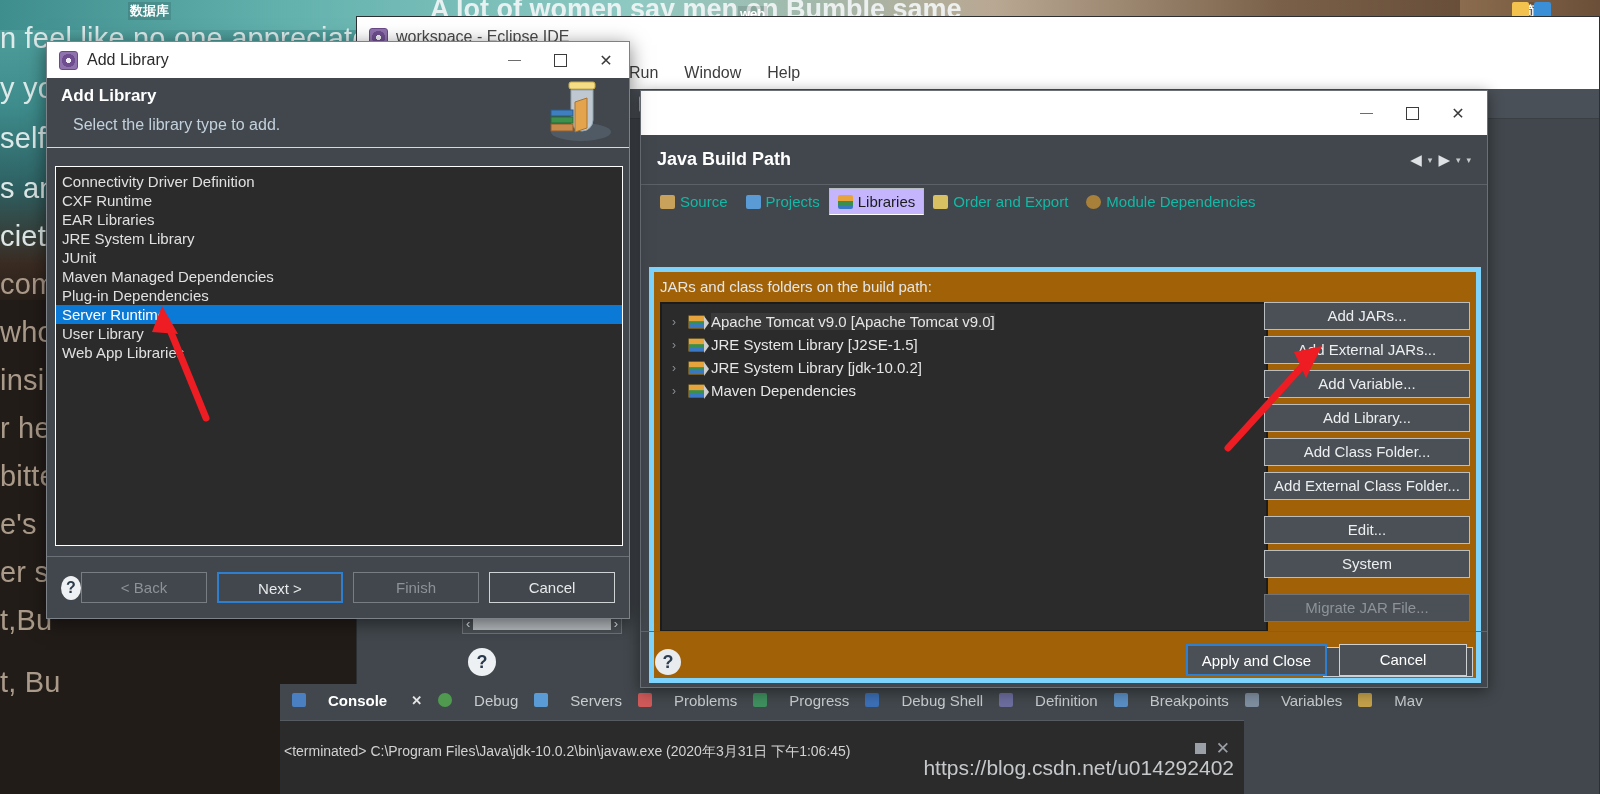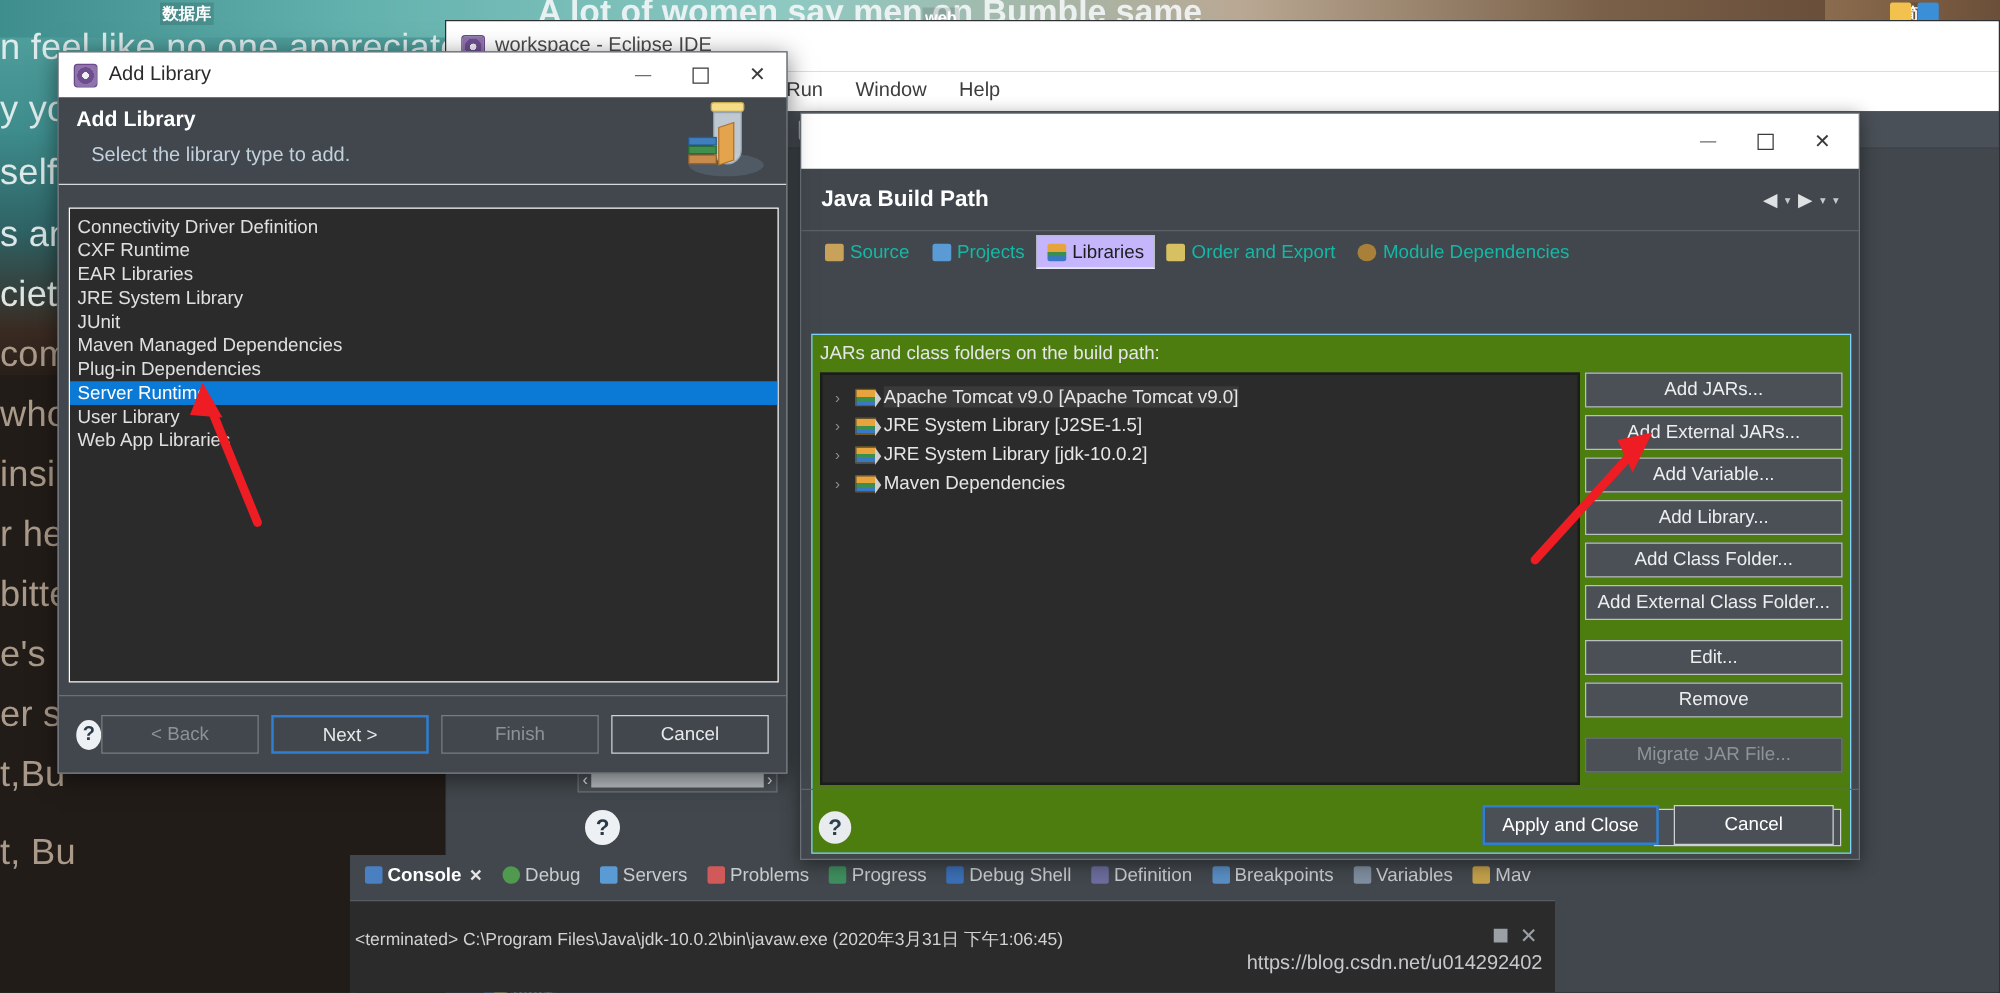--- a/index.html
+++ b/index.html
@@ -85,36 +85,36 @@
 
   
   .console-area {
     position: absolute; left: 280px; top: 684px; width: 964px; height: 110px;
     background: #41474c;
   }
   .view-tabs {
     height: 32px; display: flex; align-items: center; gap: 16px; padding-left: 12px;
     font-size: 15px; color: #c9ccce; background: #41474c;
   }
-  .view-tab { display: flex; align-items: center; gap: 4px; white-space: nowrap; }
+  .view-tab { display: flex; align-items: center; gap: 22px; white-space: nowrap; }
   .view-tab.active { color: #ffffff; font-weight: 700; }
   .vt-ico { width: 14px; height: 14px; border-radius: 2px; flex: none; }
   .close-x { font-size: 13px; color: #e6e6e6; margin-left: 2px; }
   .console-out {
     position: absolute; left: 0; top: 36px; width: 964px; height: 74px;
     background: #2b2b2b; border-top: 1px solid #555b60;
     color: #d2d2d2; font-size: 14px; padding: 22px 0 0 4px; white-space: nowrap;
   }
   .console-left-gutter {
     position: absolute; left: 0; top: 36px; width: 6px; height: 74px; background: #41474c;
   }
 
   
   .watermark {
-    position: absolute; right: 10px; bottom: 14px; color: #cfd2d4; font-size: 16px;
+    position: absolute; right: 10px; bottom: 14px; color: #cfd2d4; font-size: 21px;
     opacity: .95; white-space: nowrap;
   }
   .wm-buttons { position: absolute; right: 14px; bottom: 40px; display: flex; gap: 10px; align-items: center; }
   .wm-sq { width: 11px; height: 11px; background: #9aa0a5; }
   .wm-x { color: #9aa0a5; font-size: 17px; line-height: 11px; }
 
   
   .jbp {
     position: absolute; left: 640px; top: 90px; width: 848px; height: 598px;
     background: #41474c; border: 1px solid #6a7076; box-shadow: 0 3px 14px rgba(0,0,0,.45);
@@ -142,21 +142,21 @@
     display: flex; align-items: center; gap: 5px; height: 27px; padding: 0 8px;
     font-size: 15px; color: #14b8a6; border: 1px solid transparent;
   }
   .tab.active {
     background: #c4b5fd; color: #1d1d1d; border: 1px solid #b7bcc0; border-bottom-color: #ffffff;
   }
   .tab-ico { width: 15px; height: 14px; flex: none; border-radius: 2px; }
 
   .jbp-panel {
     position: absolute; left: 8px; top: 176px; width: 832px; height: 416px;
-    background: #4d7c0f; border: 1px solid #7dd3fc;
+    background: #a16207; border: 5px solid #7dd3fc;
   }
   .panel-label { font-size: 15px; color: #e4e6e8; padding: 6px 0 4px 6px; }
   .lib-list {
     position: absolute; left: 6px; top: 30px; width: 608px; height: 330px;
     background: #2b2b2b; border: 2px solid #1c1c1c; padding: 6px 0 0 0; overflow: hidden;
   }
   .lib-row {
     display: flex; align-items: center; height: 23px; gap: 6px; padding-left: 10px;
     font-size: 15px; color: #e6e6e6; white-space: nowrap;
   }
@@ -475,21 +475,21 @@
       </div>
 
       <div class="btn-col">
         <div class="ebtn">Add JARs...</div>
         <div class="ebtn">Add External JARs...</div>
         <div class="ebtn">Add Variable...</div>
         <div class="ebtn">Add Library...</div>
         <div class="ebtn">Add Class Folder...</div>
         <div class="ebtn">Add External Class Folder...</div>
         <div class="ebtn gap">Edit...</div>
-        <div class="ebtn">Remove</div>
+        <div class="ebtn">System</div>
         <div class="ebtn disabled gap">Migrate JAR File...</div>
       </div>
     </div>
 
     <div class="apply-row">
       <div class="apply-btn">Apply</div>
     </div>
 
     <div class="jbp-footer">
       <div class="help-round">?</div>

